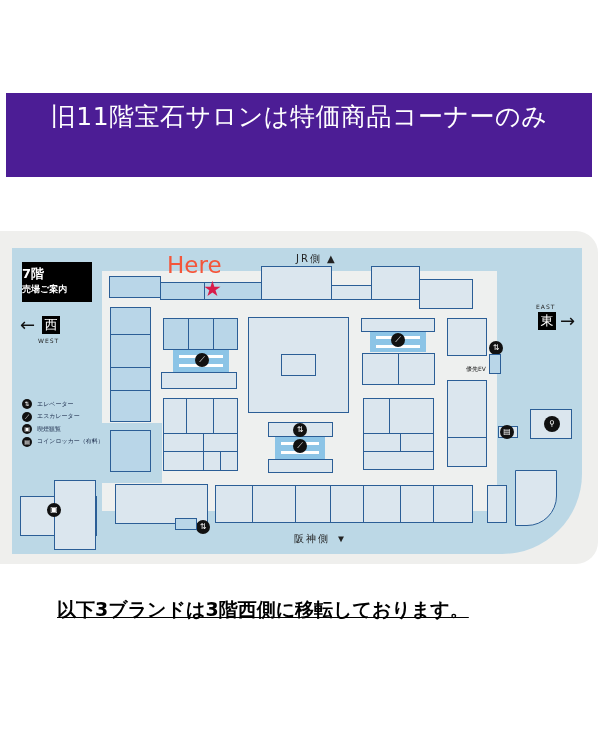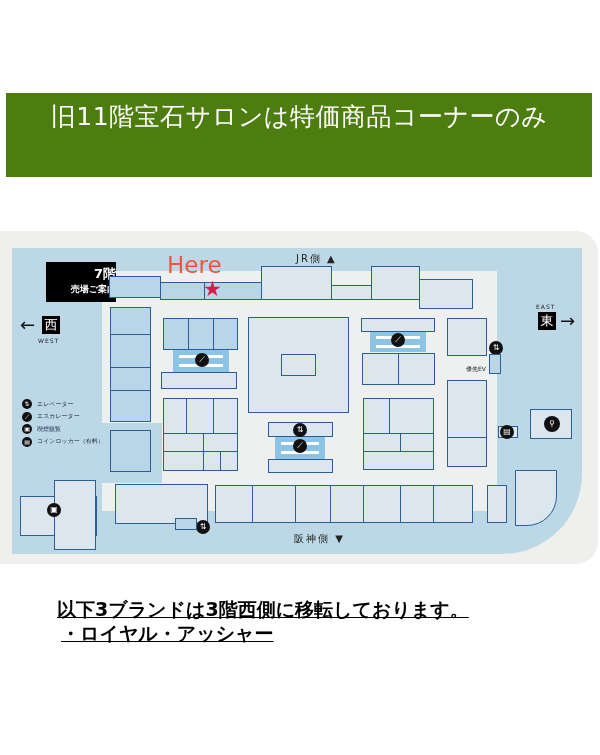--- a/index.html
+++ b/index.html
@@ -1,27 +1,27 @@
 <!DOCTYPE html>
 <html><head>
 <meta charset="utf-8">
 <style>
   html,body{margin:0;padding:0;}
   body{width:600px;height:755px;background:#ffffff;position:relative;overflow:hidden;font-family:"DejaVu Sans",sans-serif;}
-  .banner{position:absolute;left:6px;top:93px;width:586px;height:84px;background:#4d7c0f;color:#fff;}
+  .banner{position:absolute;left:6px;top:93px;width:586px;height:84px;background:#4c1d95;color:#fff;}
   .banner .l{position:absolute;left:0;width:100%;text-align:center;font-size:25px;line-height:32px;letter-spacing:0.5px;white-space:nowrap;}
   .card{position:absolute;left:0;top:231px;width:598px;height:333px;background:#efefed;border-radius:0 22px 22px 0;}
   .sea{position:absolute;background:#bcd8e6;}
   .floor{position:absolute;background:#eef0ef;}
   .shop{position:absolute;background:#dbe6ee;border:1.5px solid #2b5e96;box-sizing:border-box;}
   .shop.blue{background:#b9d6e8;}
   .esc{position:absolute;background:#8cc4e6;box-sizing:border-box;}
   .esc .bar{position:absolute;left:6px;right:6px;height:3px;background:#fff;}
   .ico{position:absolute;width:14px;height:14px;border-radius:50%;background:#111;color:#fff;font-size:8px;line-height:14px;text-align:center;}
-  .title7{position:absolute;left:22px;top:262px;width:70px;height:40px;background:#000;color:#fff;text-align:right;margin-left:24px;}
+  .title7{position:absolute;left:22px;top:262px;width:70px;height:40px;background:#000;color:#fff;text-align:left;}
   .title7 .a{font-size:13px;font-weight:bold;line-height:18px;margin-top:3px;}
   .title7 .b{font-size:9px;font-weight:bold;line-height:12px;}
   .dirbox{position:absolute;width:18px;height:18px;background:#000;color:#fff;font-size:13px;line-height:18px;text-align:center;}
   .small{position:absolute;font-size:6px;color:#222;letter-spacing:1px;}
   .arrow{position:absolute;font-size:18px;color:#111;line-height:18px;}
   .legend{position:absolute;left:22px;top:398px;}
   .legend .row{display:flex;align-items:center;height:12px;margin-bottom:0.5px;}
   .legend .row .ico{position:static;width:10px;height:10px;line-height:10px;font-size:6px;margin-right:5px;}
   .legend .row span.t{font-size:6px;color:#1a2a4a;}
   .here{position:absolute;left:167px;top:252px;color:#f4553a;font-size:23px;line-height:26px;}
@@ -53,21 +53,21 @@
 
 <div class="arrow" style="left:20px;top:316px;">←</div>
 <div class="dirbox" style="left:42px;top:316px;">西</div>
 <div class="small" style="left:38px;top:337px;">WEST</div>
 
 <div class="small" style="left:536px;top:303px;">EAST</div>
 <div class="dirbox" style="left:538px;top:312px;">東</div>
 <div class="arrow" style="left:560px;top:312px;">→</div>
 
 <div class="side" style="left:296px;top:252px;">JR側 ▲</div>
-<div class="side" style="left:294px;top:532px;">阪神側 ▼</div>
+<div class="side" style="left:294px;top:532px;font-family:Liberation Mono, monospace;">阪神側 ▼</div>
 
 <div class="shop blue" style="left:109px;top:276px;width:52px;height:22px;"></div>
 <div class="shop blue" style="left:160px;top:282px;width:45px;height:18px;"></div>
 <div class="shop blue" style="left:204px;top:282px;width:58px;height:18px;"></div>
 <div class="shop" style="left:261px;top:266px;width:71px;height:34px;"></div>
 <div class="shop" style="left:331px;top:285px;width:41px;height:15px;"></div>
 <div class="shop" style="left:371px;top:266px;width:49px;height:34px;"></div>
 <div class="shop" style="left:419px;top:279px;width:54px;height:30px;"></div>
 
 <div class="here">Here</div>
@@ -167,14 +167,13 @@
 <div class="shop" style="left:295px;top:485px;width:36px;height:38px;"></div>
 <div class="shop" style="left:330px;top:485px;width:34px;height:38px;"></div>
 <div class="shop" style="left:363px;top:485px;width:38px;height:38px;"></div>
 <div class="shop" style="left:400px;top:485px;width:34px;height:38px;"></div>
 <div class="shop" style="left:433px;top:485px;width:40px;height:38px;"></div>
 <div class="shop" style="left:487px;top:485px;width:20px;height:38px;"></div>
 <div class="shop" style="left:515px;top:470px;width:42px;height:56px;border-radius:0 0 30px 0;"></div>
 
 <div class="notice">
   <div class="h">以下3ブランドは3階西側に移転しております。</div>
-  <div class="li">・ロイヤル・アッシャー</div>
 </div>
 
 </body></html>

